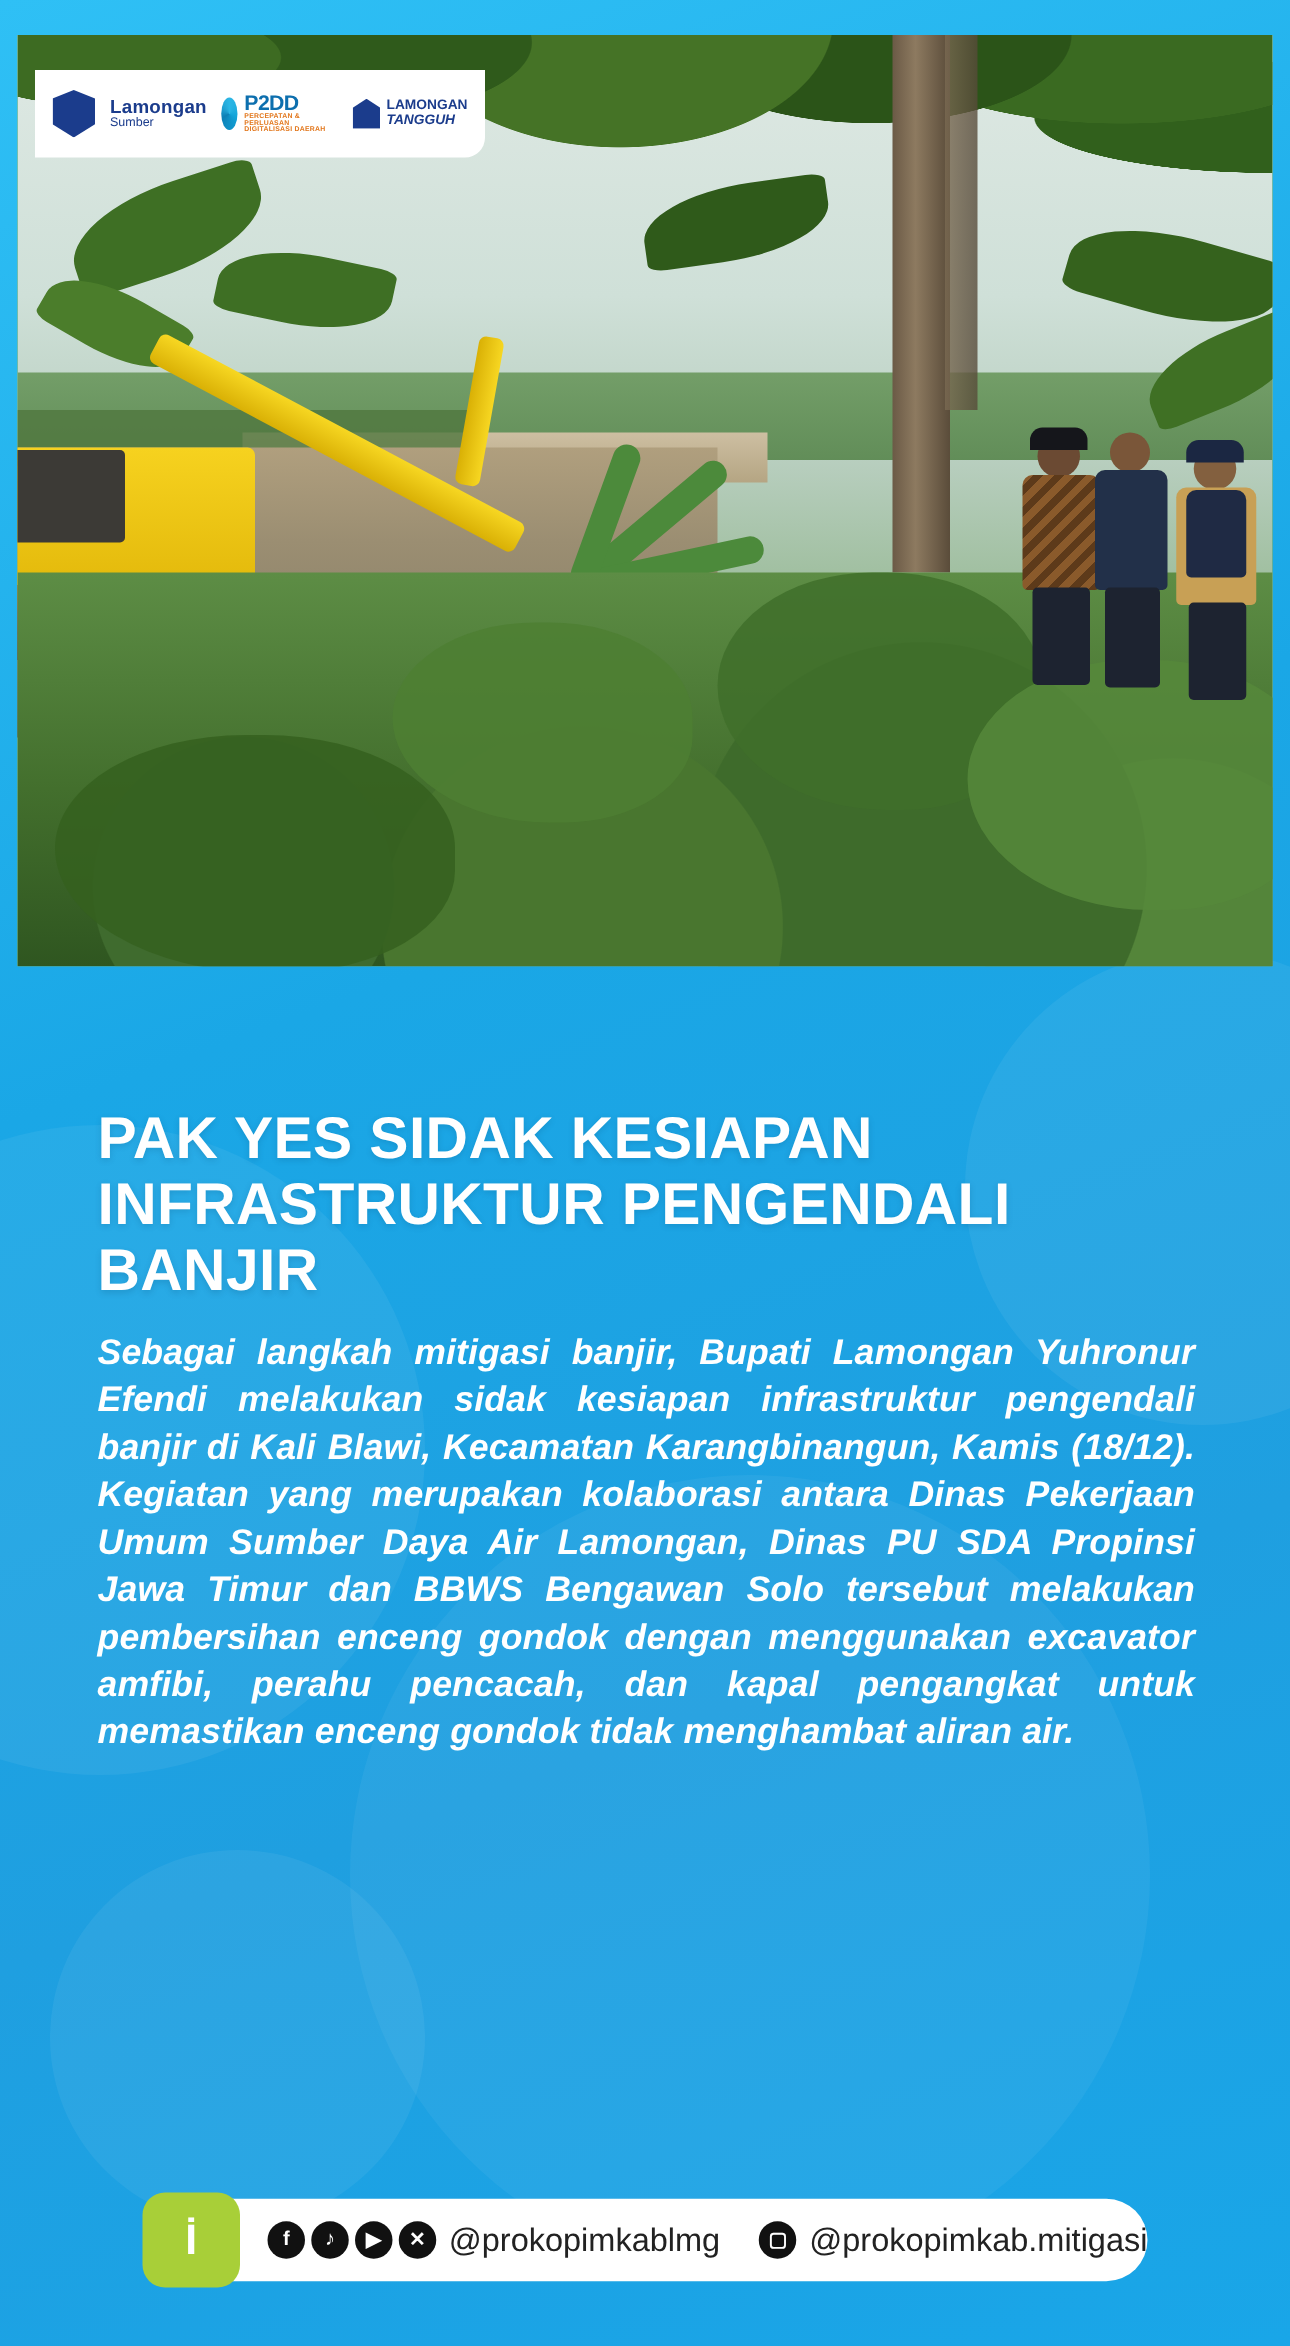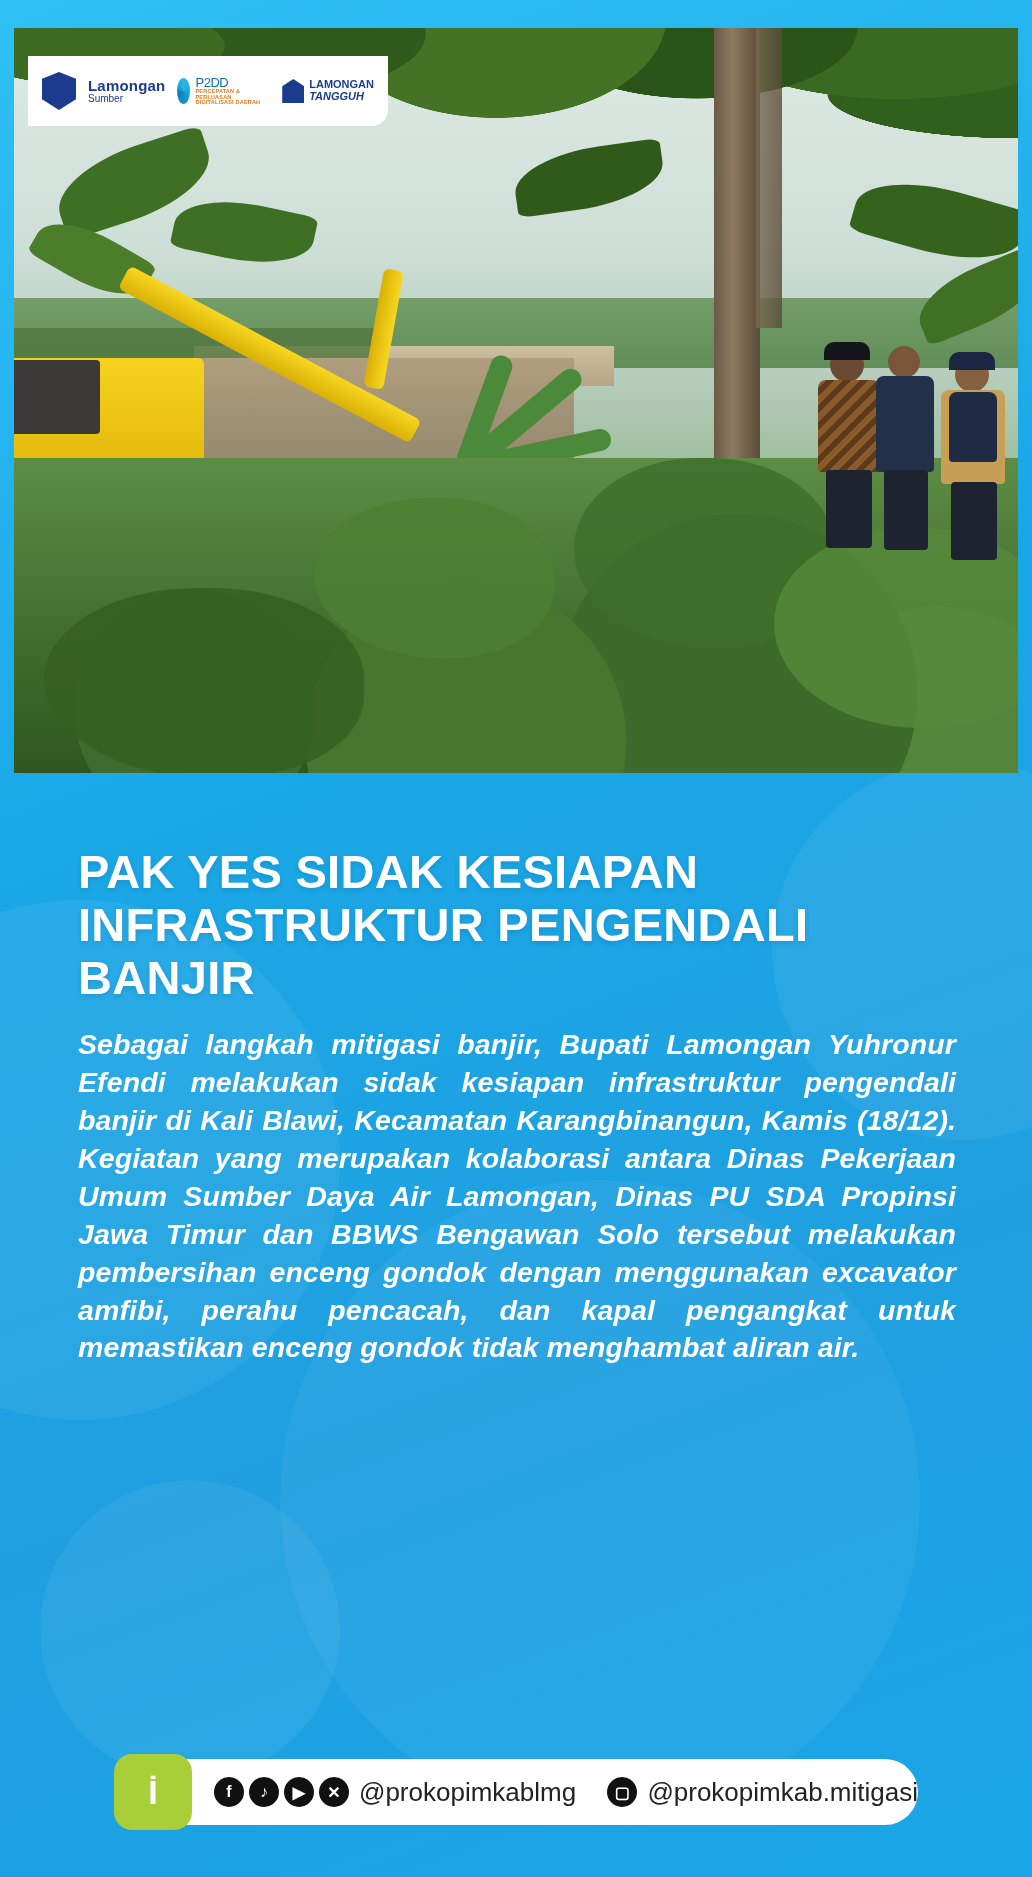--- a/index.html
+++ b/index.html
@@ -167,21 +167,21 @@
   }
   .logo-text-lmg { line-height:1.05; }
   .logo-text-lmg .l1 { font-size:15px; font-weight:700; color:#1b3c8c; letter-spacing:.2px; }
   .logo-text-lmg .l2 { font-size:10px; color:#1b3c8c; }
   .logo-p2dd { display:flex; align-items:center; gap:5px; }
   .p2dd-swirl {
     width:26px; height:26px; border-radius:50%;
     background:conic-gradient(#2bb6e5,#12a3d8,#0d7fb5,#2bb6e5);
   }
   .p2dd-mark { line-height:1; }
-  .p2dd-mark .m1 { font-size:13px; font-weight:400; color:#0d6fae; letter-spacing:-.5px; }
+  .p2dd-mark .m1 { font-size:17px; font-weight:700; color:#0d6fae; letter-spacing:-.5px; }
   .p2dd-mark .m2 { font-size:5.5px; font-weight:700; color:#e2761b; letter-spacing:.2px; }
   .logo-tangguh { display:flex; align-items:center; gap:5px; }
   .tangguh-icon {
     width:22px; height:24px; background:#1b3c8c;
     clip-path:polygon(50% 0,100% 30%,100% 100%,0 100%,0 30%);
   }
   .tangguh-text { line-height:1.05; }
   .tangguh-text .t1 { font-size:11px; font-weight:800; color:#1b3c8c; }
   .tangguh-text .t2 { font-size:11px; font-weight:800; color:#1b3c8c;font-style:italic; }
 
@@ -193,20 +193,21 @@
   }
   .headline {
     font-size:47px;
     font-weight:800;
     line-height:1.13;
     color:#ffffff;
     letter-spacing:.3px;
     text-shadow:0 2px 5px rgba(0,60,100,.18);
     margin-bottom:22px;
     max-width:870px;
+    margin-top:38px;
   }
   .body-text {
     font-size:28.5px;
     line-height:1.33;
     font-weight:700;
     color:#ffffff;
     text-align:justify;
     text-justify:inter-word;
     letter-spacing:.1px;
     font-style:italic;

